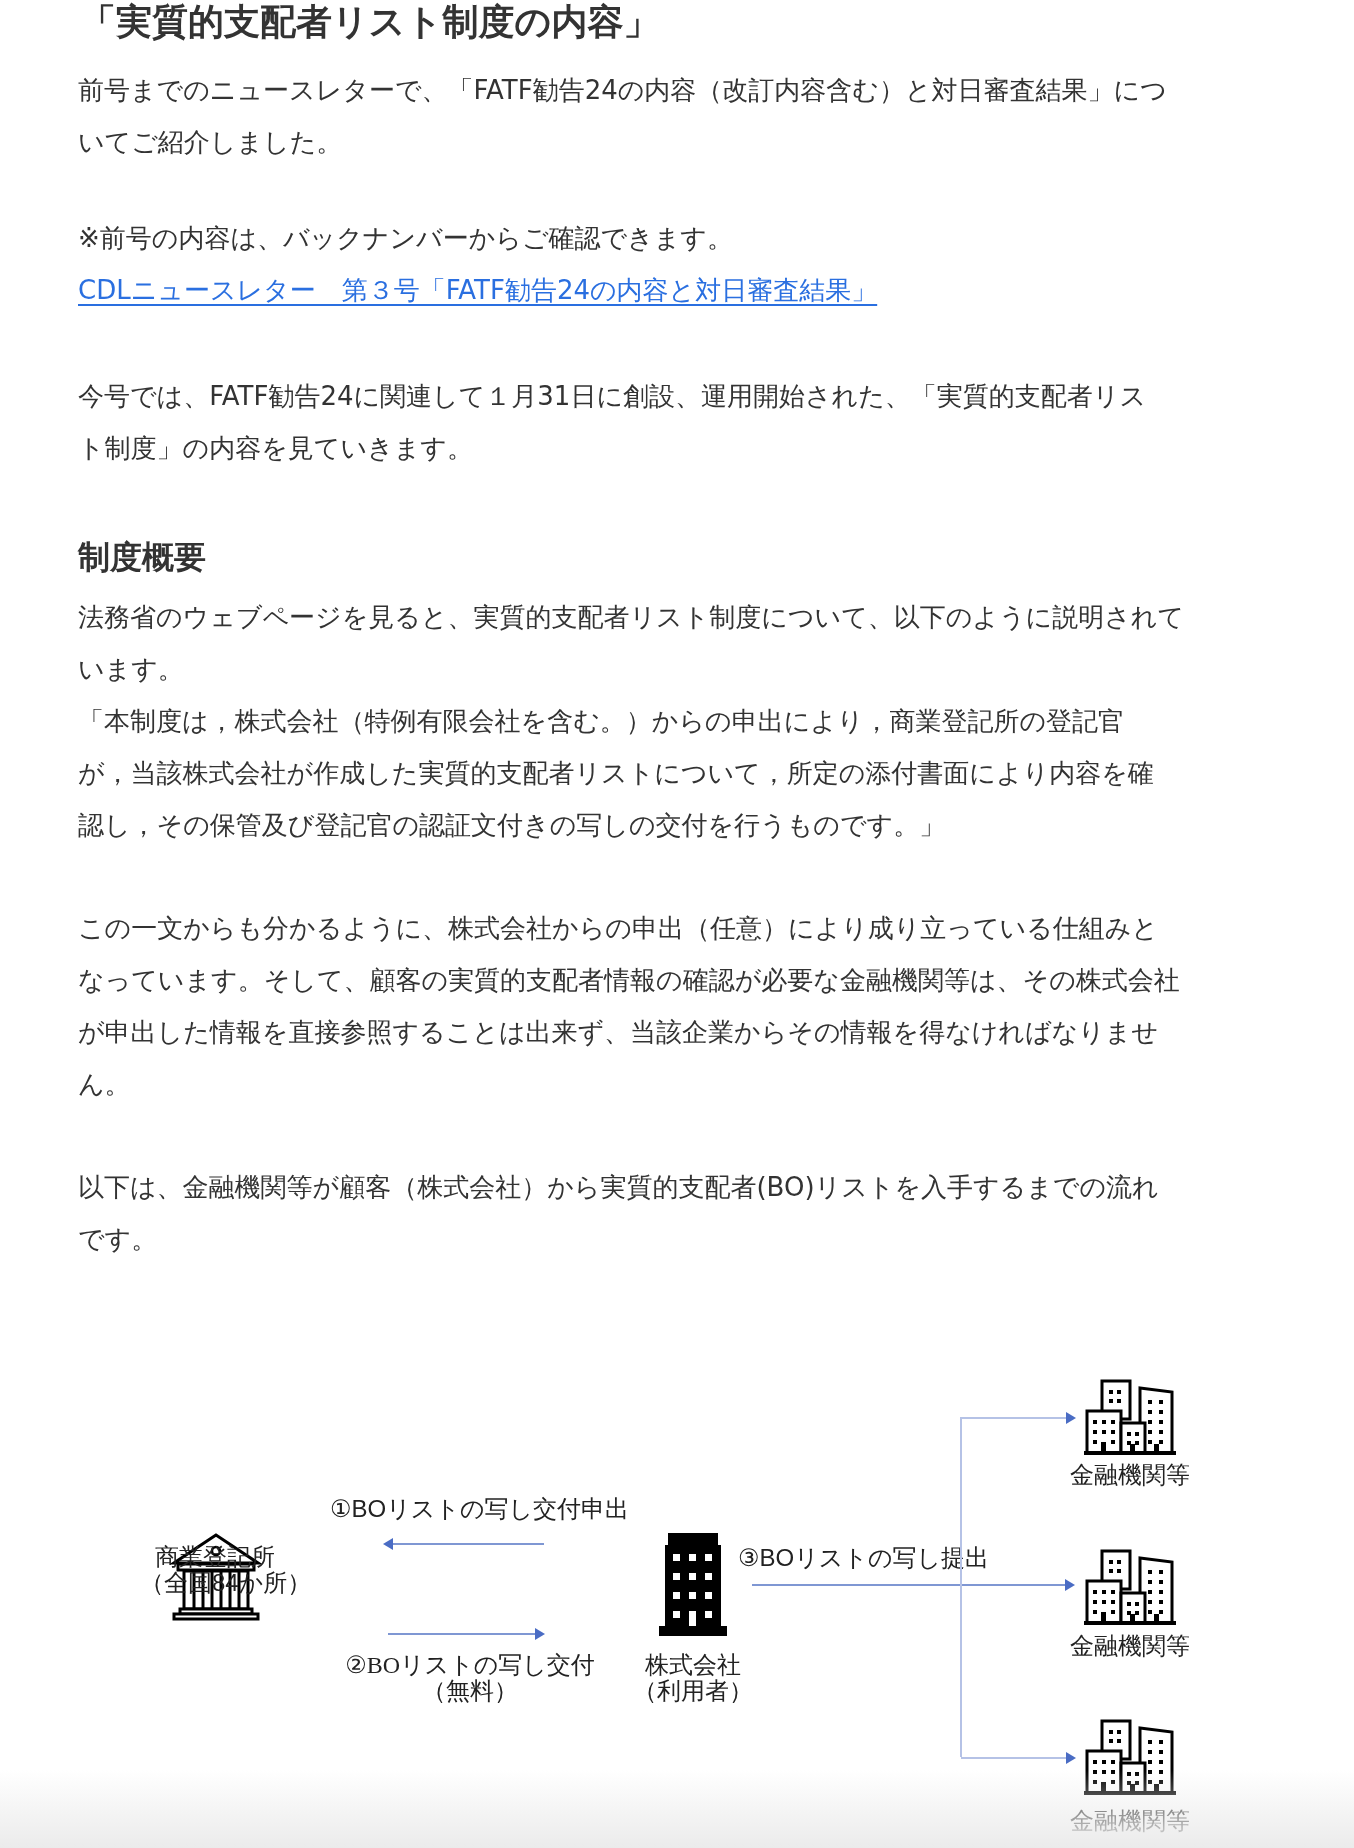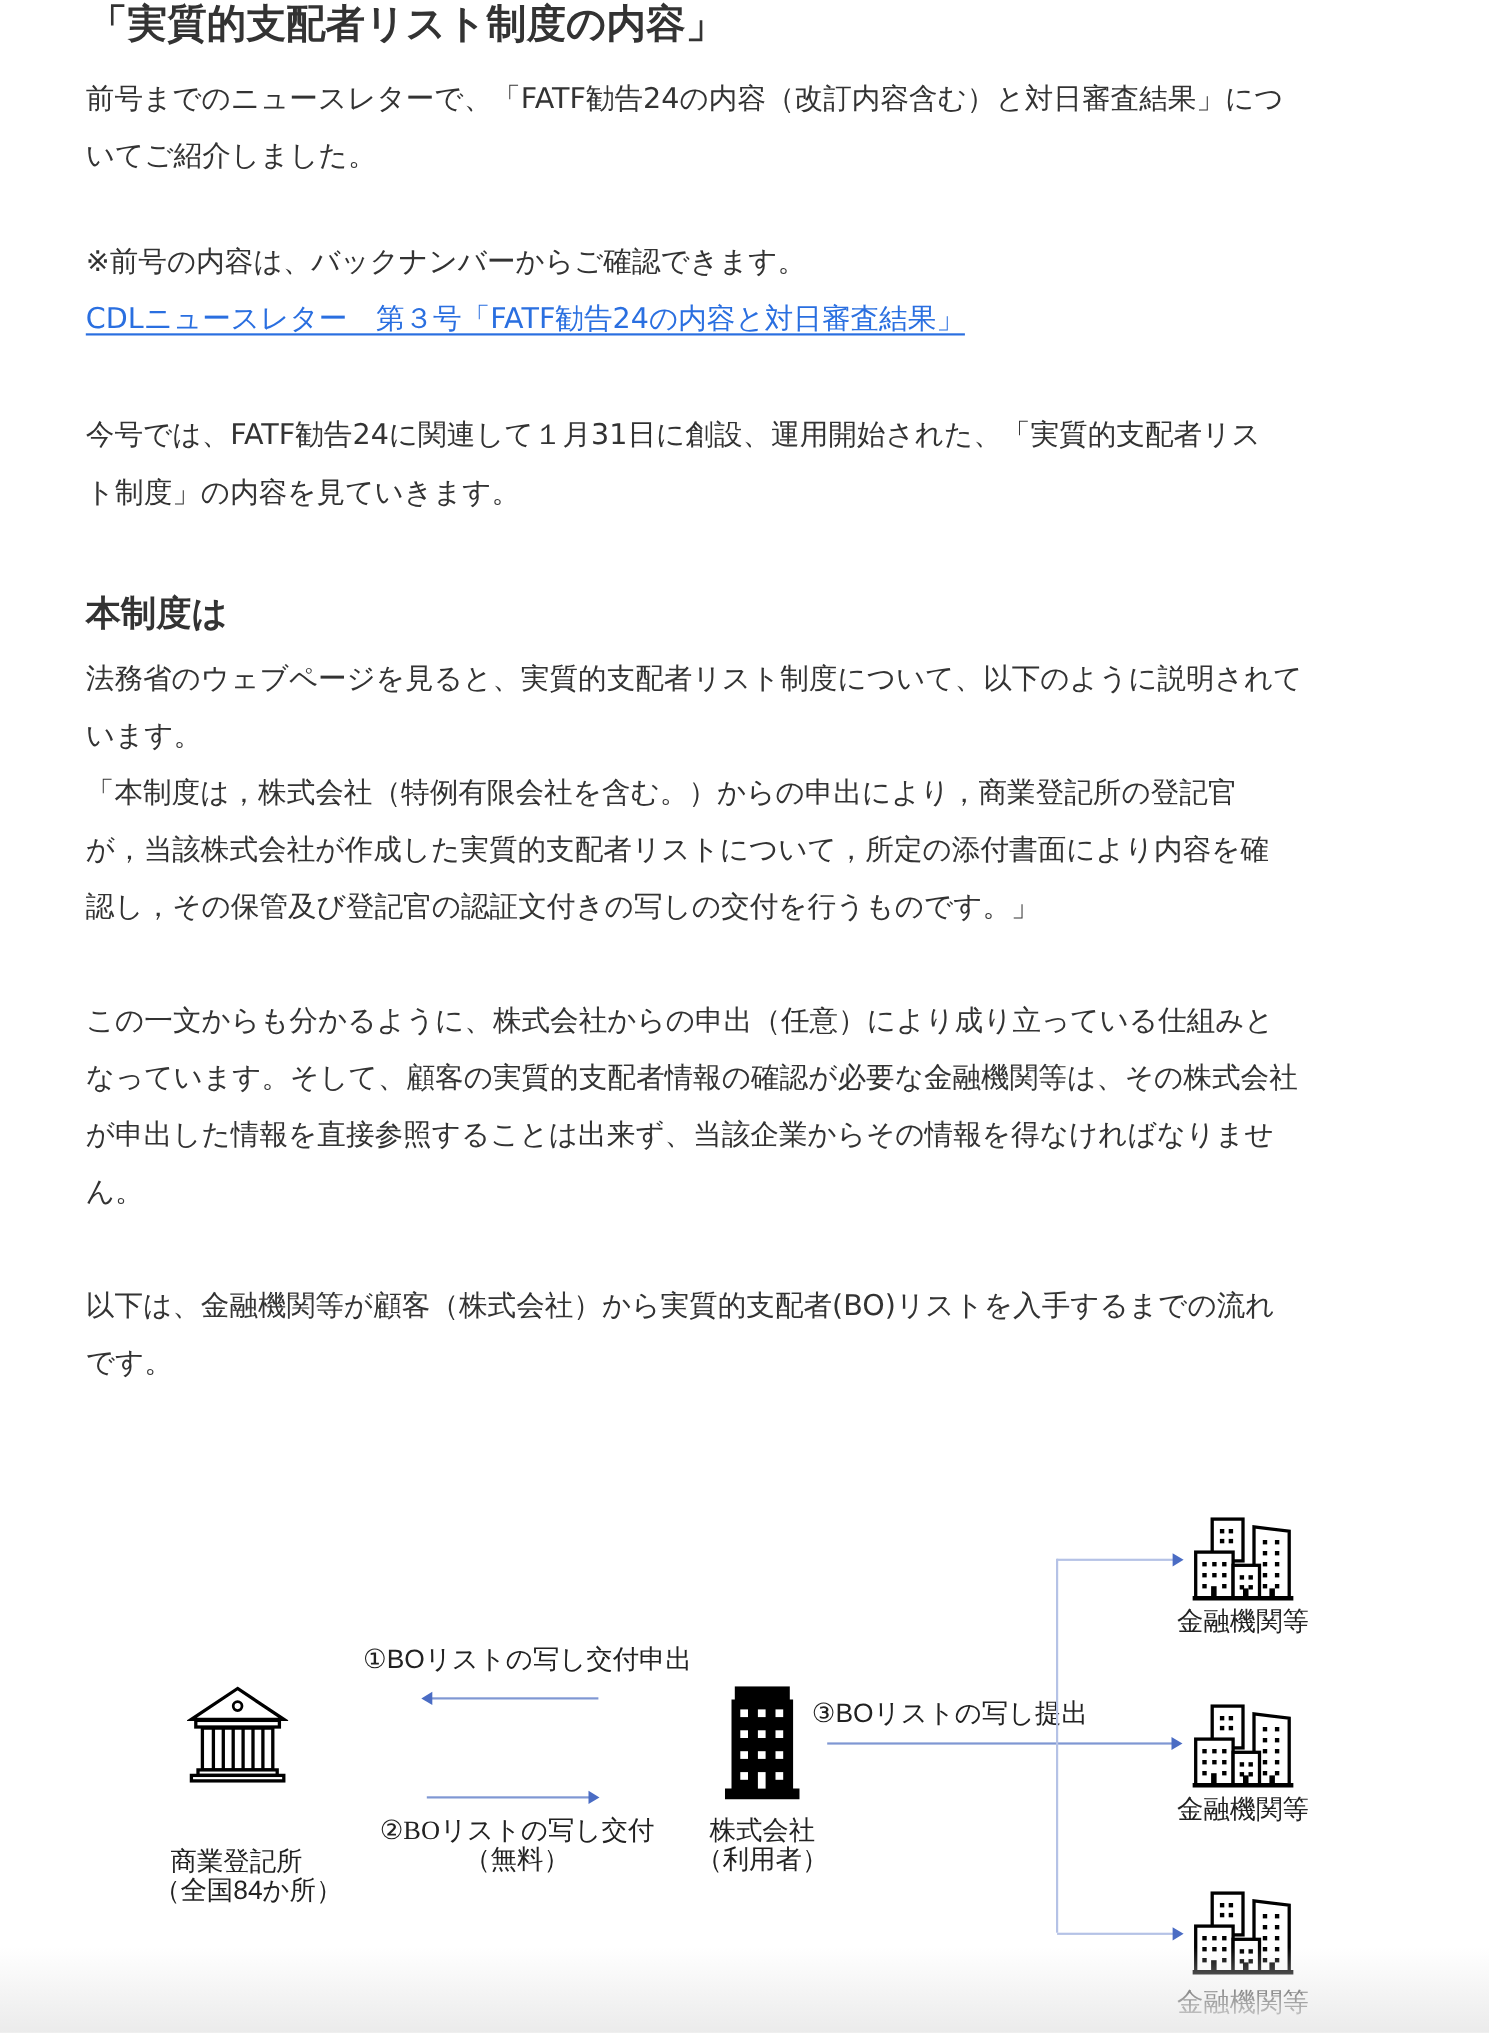--- a/index.html
+++ b/index.html
@@ -66,21 +66,21 @@
   <p class="para" style="top:212px;">
     <span class="line">※前号の内容は、バックナンバーからご確認できます。</span>
     <span class="line"><a class="link">CDLニュースレター　第３号「FATF勧告24の内容と対日審査結果」</a></span>
   </p>
 
   <p class="para" style="top:370px;">
     <span class="line">今号では、FATF勧告24に関連して１月31日に創設、運用開始された、「実質的支配者リス</span>
     <span class="line">ト制度」の内容を見ていきます。</span>
   </p>
 
-  <h2 class="h2">本制度は</h2>
+  <h2 class="h2">制度概要</h2>
 
   <p class="para" style="top:591px;">
     <span class="line">法務省のウェブページを見ると、実質的支配者リスト制度について、以下のように説明されて</span>
     <span class="line">います。</span>
     <span class="line">「本制度は，株式会社（特例有限会社を含む。）からの申出により，商業登記所の登記官</span>
     <span class="line">が，当該株式会社が作成した実質的支配者リストについて，所定の添付書面により内容を確</span>
     <span class="line">認し，その保管及び登記官の認証文付きの写しの交付を行うものです。」</span>
   </p>
 
   <p class="para" style="top:1161px;">
@@ -104,21 +104,21 @@
       <rect x="14" y="38" width="64" height="38" fill="#fff" stroke="#000" stroke-width="3"></rect>
       <line x1="24" y1="38" x2="24" y2="76" stroke="#000" stroke-width="3"></line>
       <line x1="33" y1="38" x2="33" y2="76" stroke="#000" stroke-width="3"></line>
       <line x1="42" y1="38" x2="42" y2="76" stroke="#000" stroke-width="3"></line>
       <line x1="51" y1="38" x2="51" y2="76" stroke="#000" stroke-width="3"></line>
       <line x1="60" y1="38" x2="60" y2="76" stroke="#000" stroke-width="3"></line>
       <line x1="69" y1="38" x2="69" y2="76" stroke="#000" stroke-width="3"></line>
       <rect x="10" y="76" width="72" height="5" fill="#fff" stroke="#000" stroke-width="3"></rect>
       <rect x="4" y="81" width="84" height="5" fill="#fff" stroke="#000" stroke-width="3"></rect>
     </svg>
-    <div class="d-label" style="left:140px; top:1680px; width:150px;">
+    <div class="d-label" style="left:140px; top:1544px; width:150px;">
       <div>商業登記所</div>
       <div>（全国84か所）</div>
     </div>
 
     <div class="d-label" style="left:330px; top:1496px; width:280px;">①BOリストの写し交付申出</div>
     <div class="line-h arrow-l" style="left:392px; top:1543px; width:152px;"></div>
 
     <div class="line-h arrow-r" style="left:388px; top:1633px; width:148px;"></div>
     <div class="d-label" style="left:340px; top:1652px; width:260px;font-family:Liberation Serif, serif;">
       <div>②BOリストの写し交付</div>

